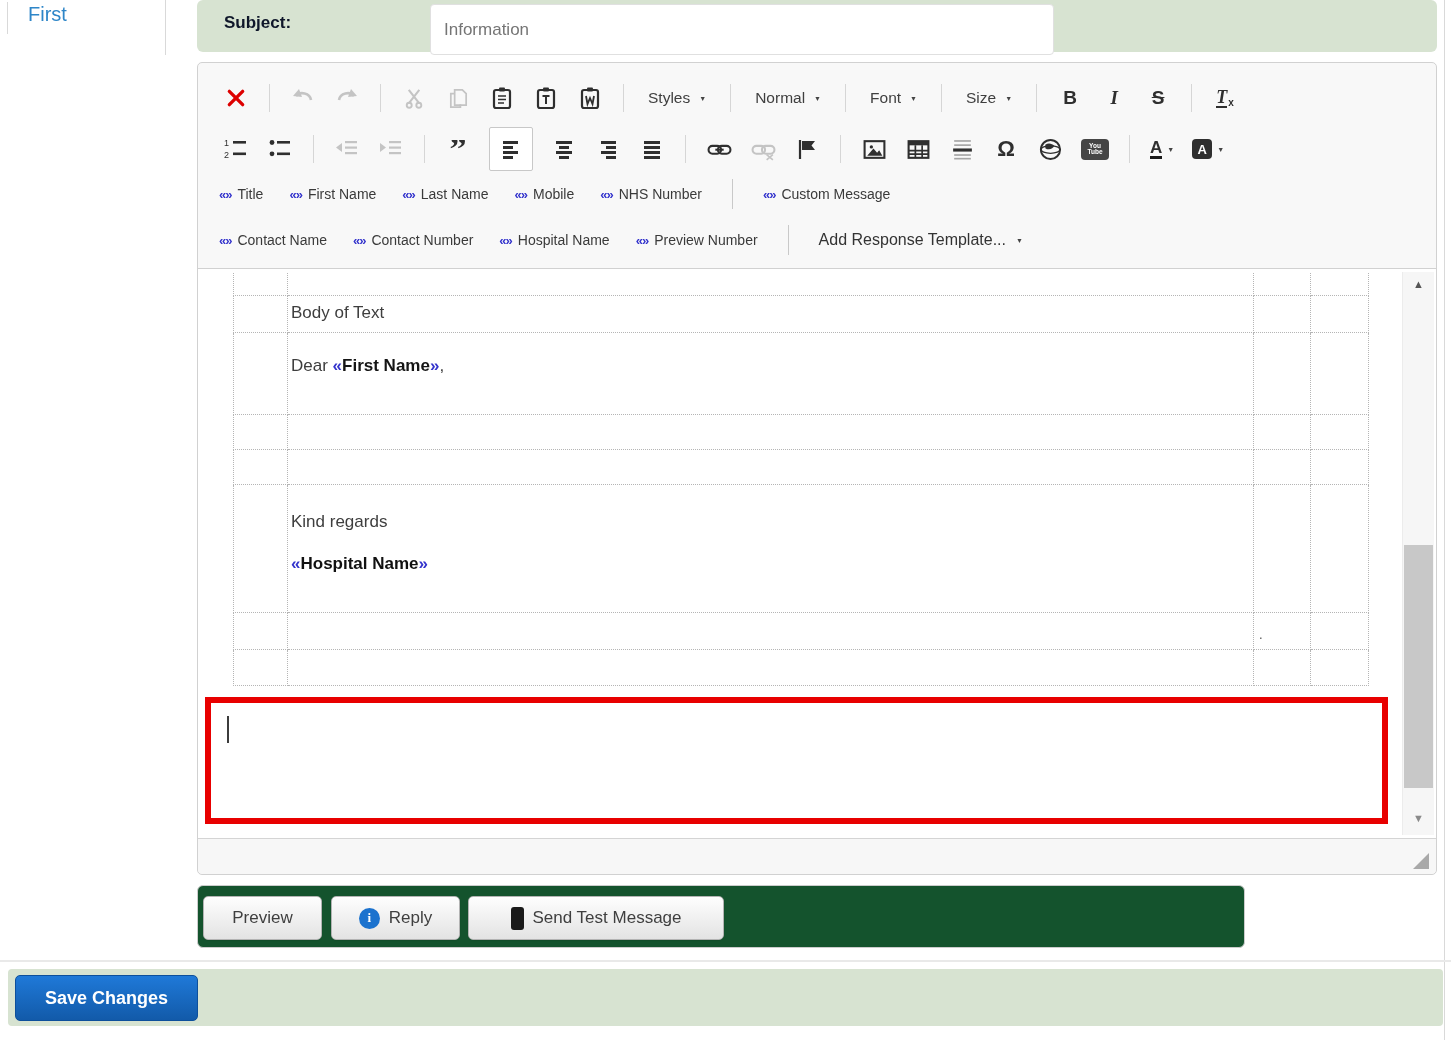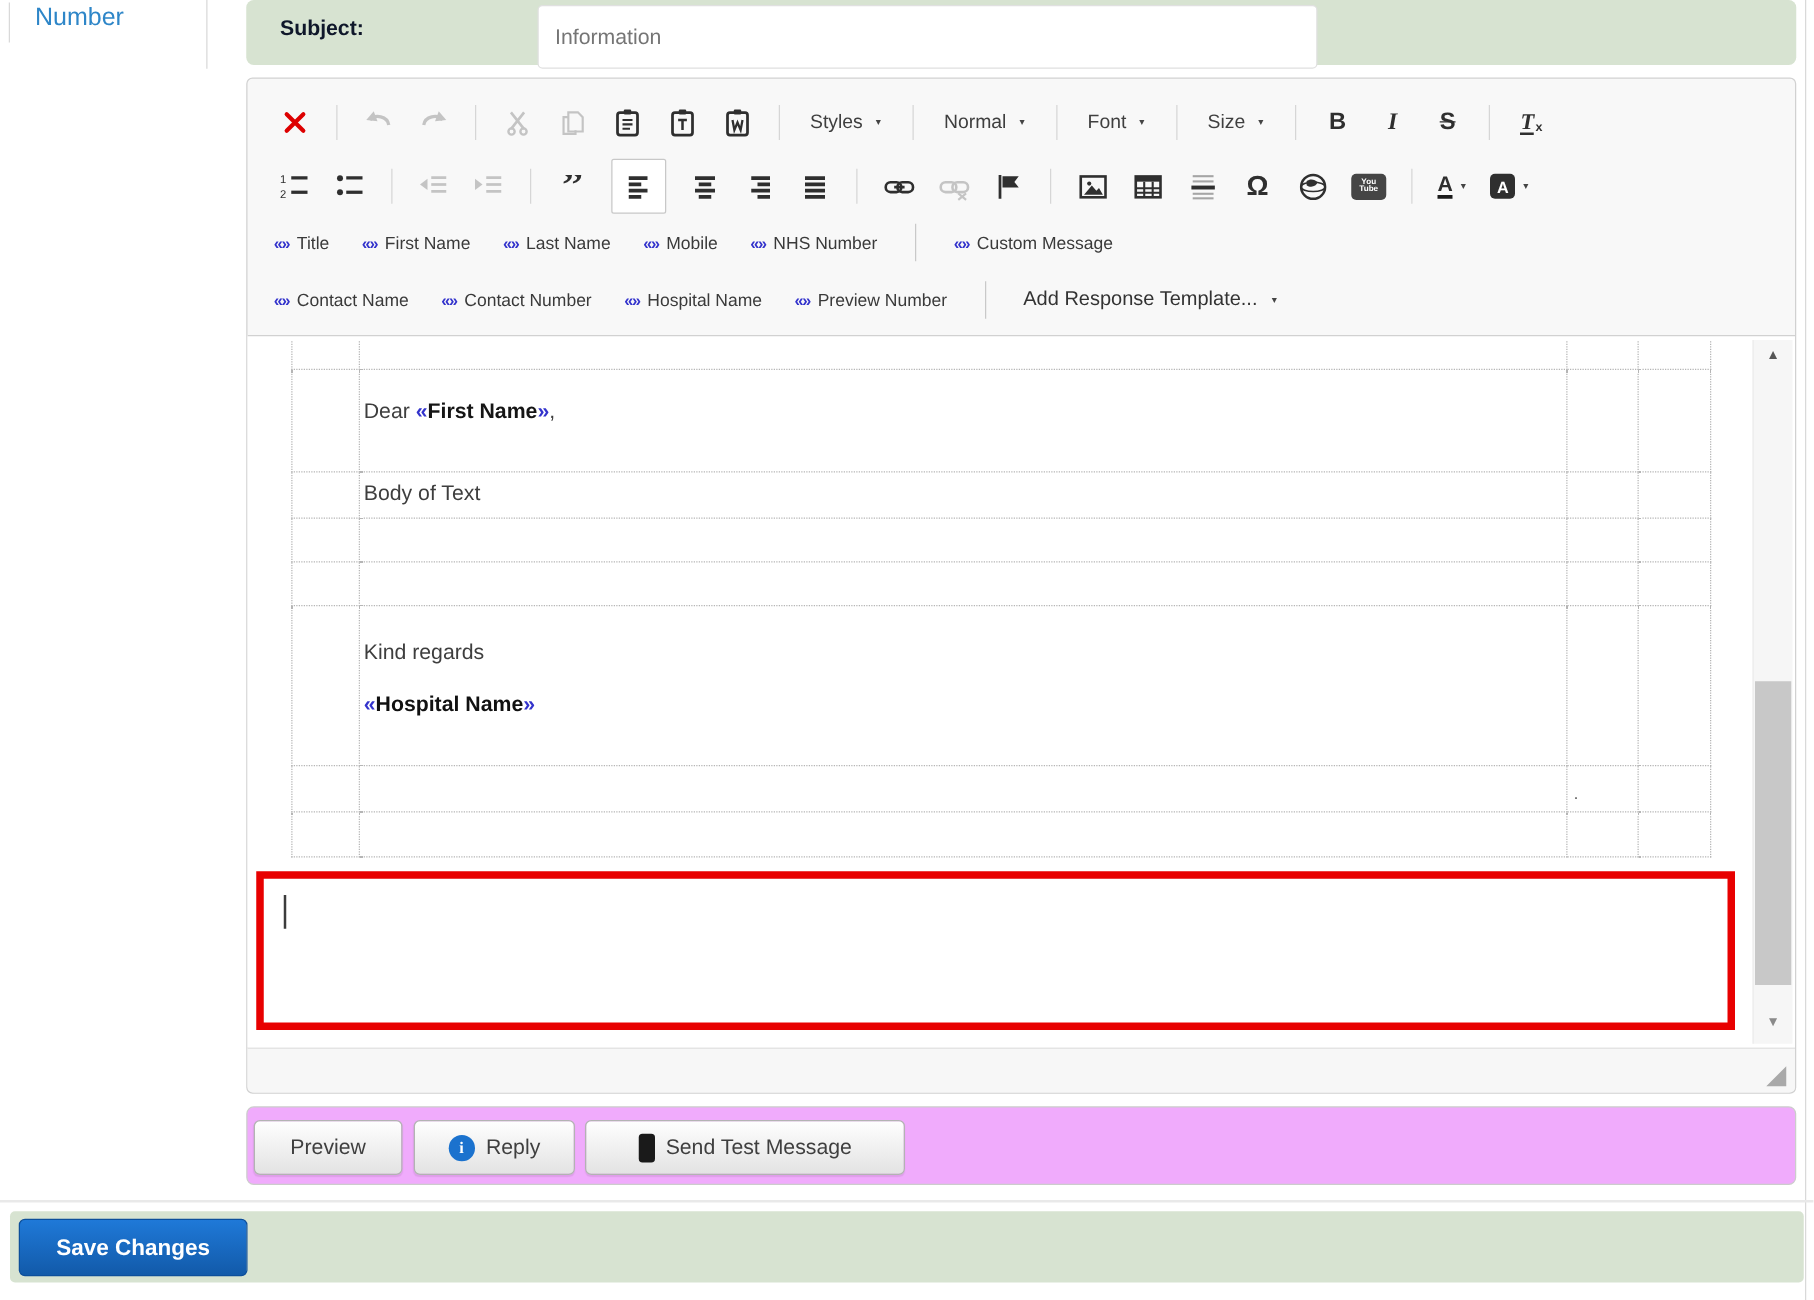--- a/index.html
+++ b/index.html
@@ -70,21 +70,21 @@
   .sbar{position:absolute;left:1402px;top:272px;width:31px;height:563px;background:#f6f6f6;border-left:1px solid #ececec;}
   .sb-up{position:absolute;top:6px;left:0;width:31px;text-align:center;font-size:11px;color:#565656;cursor:pointer;}
   .sb-dn{position:absolute;top:540px;left:0;width:31px;text-align:center;font-size:11px;color:#8a8a8a;cursor:pointer;}
   .sb-thumb{position:absolute;top:273px;left:1px;width:29px;height:243px;background:#c8c8c8;cursor:pointer;}
   
   .botbar{position:absolute;left:198px;top:838px;width:1238px;height:36px;background:#f7f7f7;
       border-top:1px solid #d4d4d4;border-radius:0 0 5px 5px;box-sizing:border-box;}
   .resize{position:absolute;right:7px;bottom:5px;width:0;height:0;
       border-left:16px solid transparent;border-bottom:16px solid #a9a9a9;cursor:nwse-resize;}
   
-  .btnrow{position:absolute;left:197px;top:885px;width:1240px;height:63px;background:#f0abfc;
+  .btnrow{position:absolute;left:197px;top:885px;width:1048px;height:63px;background:#14532d;
       border:1px solid #cccccc;border-radius:6px;box-sizing:border-box;}
   .btn{position:absolute;top:10px;height:42px;border:1px solid #b3b3b3;border-radius:5px;
       background:linear-gradient(#fefefe,#e3e3e3);color:#3f3f3f;font-size:17px;
       display:flex;align-items:center;justify-content:center;gap:9px;cursor:pointer;
       box-shadow:0 1px 1px rgba(0,0,0,.08);font-family:"Liberation Sans",sans-serif;}
   .b-preview{left:5px;width:117px;}
   .b-reply{left:133px;width:127px;}
   .b-send{left:270px;width:254px;}
   .info-ic{width:21px;height:21px;border-radius:50%;background:#1b72ce;color:#fff;font-size:13px;font-weight:bold;
       display:flex;align-items:center;justify-content:center;font-family:"Liberation Serif",serif;}
@@ -98,21 +98,21 @@
 </style>
 </head>
 <body>
 
 <div id="page">
 
   <div class="vline" style="left:7px;top:2px;height:32px;"></div>
   <div class="vline" style="left:165px;top:0;height:55px;"></div>
   <div class="vline" style="left:1444px;top:0;height:1040px;"></div>
 
-  <div class="email-tab">Number</div>
+  <div class="email-tab">First</div>
 
   <div class="subject-bar">
     <span class="subject-label">Subject:</span>
     <input class="subject-input" value="Information" style="">
   </div>
 
   <div class="editor">
 
     <div class="tb-row row1">
       <span class="tbi">
@@ -399,33 +399,33 @@
         <col style="width:57px">
         <col style="width:58px">
       </colgroup>
     <tbody>
         <tr class="first" style="height:22px">
           <td></td>
           <td></td>
           <td></td>
           <td></td>
         </tr>
+    <tr style="height:37px">
+      <td></td>
+      <td>
+            <p class="p-body">Body of Text</p>
+          </td>
+      <td></td>
+          <td></td>
+    </tr>
     <tr style="height:82px">
       <td></td>
       <td>
         <p class="p-greet"><span>Dear </span><span class="fld">«</span><span class="fname">First Name</span><span class="fld">»</span><span>,</span></p>
       </td>
-      <td></td>
-          <td></td>
-    </tr>
-    <tr style="height:37px">
-      <td></td>
-      <td>
-            <p class="p-body">Body of Text</p>
-          </td>
       <td></td>
           <td></td>
     </tr>
     <tr style="height:35px">
           <td></td>
           <td></td>
           <td></td>
           <td></td>
         </tr>
     <tr style="height:35px">

